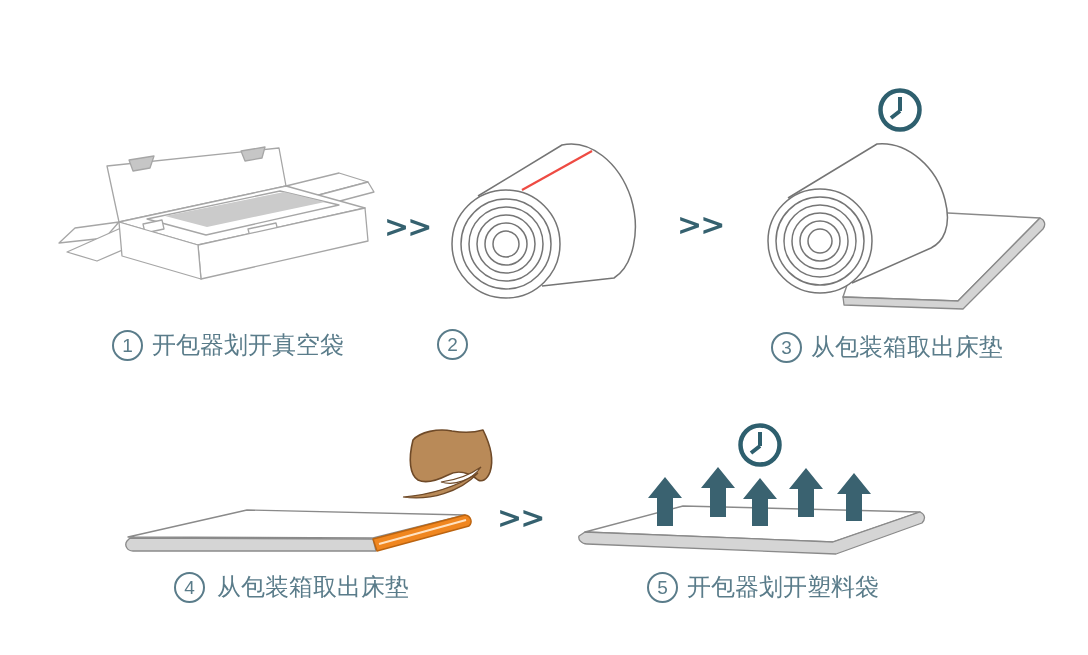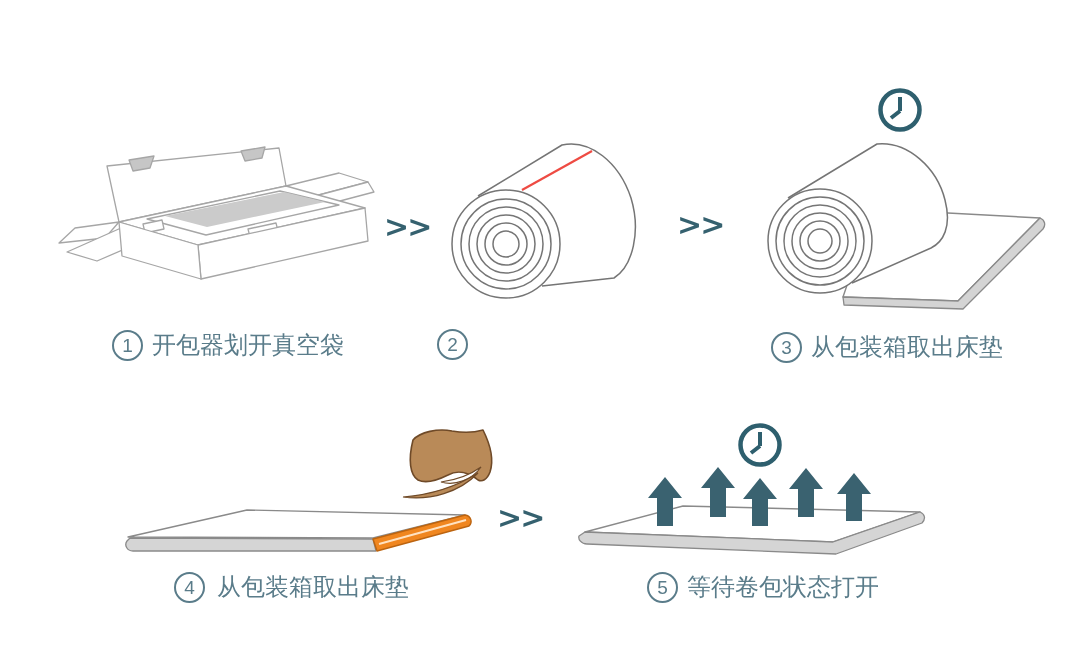--- a/index.html
+++ b/index.html
@@ -137,16 +137,16 @@
   <div id="label-3" class="step-label">
     <span class="step-num">3</span>
     <span>从包装箱取出床垫</span>
   </div>
   <div id="label-4" class="step-label">
     <span class="step-num">4</span>
     <span>从包装箱取出床垫</span>
   </div>
   <div id="label-5" class="step-label">
     <span class="step-num">5</span>
-    <span>等待卷包状态打开</span>
+    <span>开包器划开塑料袋</span>
   </div>
 
 </div>
 
 </body></html>

